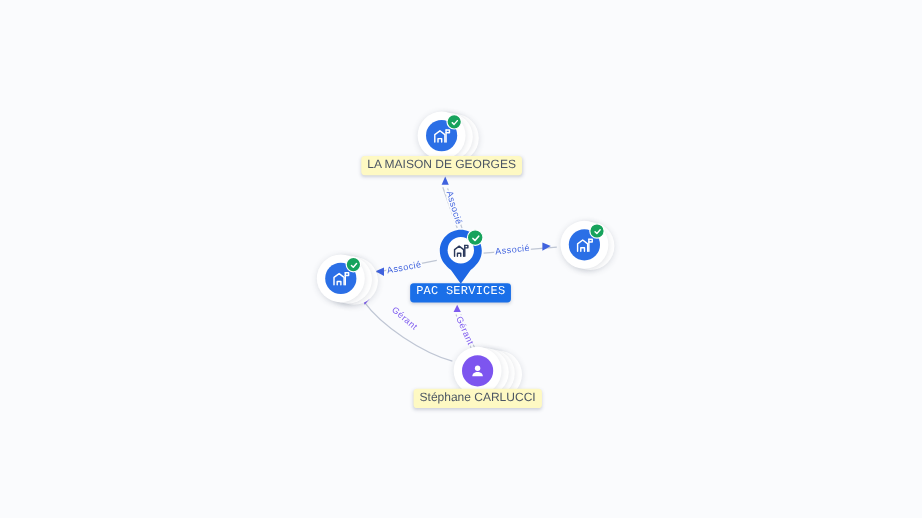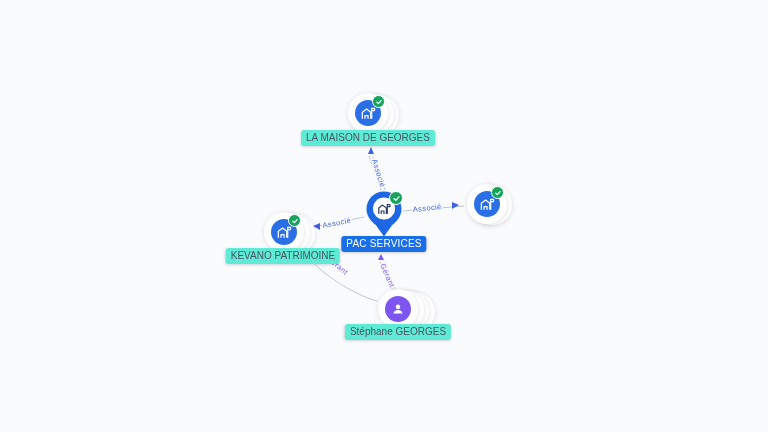--- a/index.html
+++ b/index.html
@@ -28,23 +28,23 @@
   .node .disc.company{background:var(--company-color);}
   .node .disc.person{background:var(--person-color);}
   .badge{position:absolute;width:13px;height:13px;border-radius:50%;background:var(--check-color);
     border:1.5px solid #fff;display:flex;align-items:center;justify-content:center;z-index:3;}
   .node .badge{left:24px;top:2px;}
 
   .pin-node{position:absolute;left:365px;top:190px;width:38px;height:48px;z-index:2;cursor:pointer;}
   .pin-node .badge{left:24px;top:1px;width:14px;height:14px;}
 
   .node-label{position:absolute;transform:translateX(-50%);z-index:4;white-space:nowrap;
-    background:#5eead4;color:var(--label-text-color);font-size:10px;line-height:1;
+    background:#fef9c3;color:var(--label-text-color);font-size:10px;line-height:1;
     padding:3px 5px;border-radius:3px;box-shadow:0 1px 3px rgba(50,60,90,.22);cursor:pointer;}
-  .node-label.selected{background:var(--selected-label-bg);color:#fff;letter-spacing:.2px;}
+  .node-label.selected{background:var(--selected-label-bg);color:#fff;letter-spacing:.2px;font-family:Liberation Mono, monospace;}
 </style>
 </head>
 <body>
 
 <div class="canvas">
 
   <svg class="edges" width="768" height="432" viewBox="0 0 768 432">
 
     <g>
       <line class="edge-line" x1="381" y1="190" x2="369" y2="156"></line>
@@ -147,29 +147,28 @@
           <path d="M17.6 20V5"></path>
           <path d="M17.6 5h4.2v3.4h-4.2"></path>
       </svg>
     </div>
     <span class="badge">
       <svg width="8" height="8" viewBox="0 0 12 12">
           <polyline points="2.8,6.3 5.1,8.5 9.2,3.8" fill="none" stroke="#fff" stroke-width="1.8" stroke-linecap="round" stroke-linejoin="round"></polyline>
         </svg>
     </span>
   </div>
-  <div class="node-label" style="left:283px;top:248px">KEVANO PATRIMOINE</div>
 
   <div class="node" style="left:378px;top:289px">
     <div class="layer" style="left:17px;top:3px"></div>
     <div class="layer" style="left:11px;top:2px"></div>
     <div class="layer" style="left:6px;top:1px"></div>
     <div class="layer"></div>
     <div class="disc person">
       <svg width="16" height="16" viewBox="0 0 24 24" fill="#fff">
         <circle cx="12" cy="8.8" r="3.4"></circle>
         <path d="M12 13.6c-3.7 0-6.6 2-6.6 5.2h13.2c0-3.2-2.9-5.2-6.6-5.2z"></path>
       </svg>
     </div>
   </div>
-  <div class="node-label" style="left:398px;top:324px">Stéphane GEORGES</div>
+  <div class="node-label" style="left:398px;top:324px">Stéphane CARLUCCI</div>
 
 </div>
 
 </body></html>

